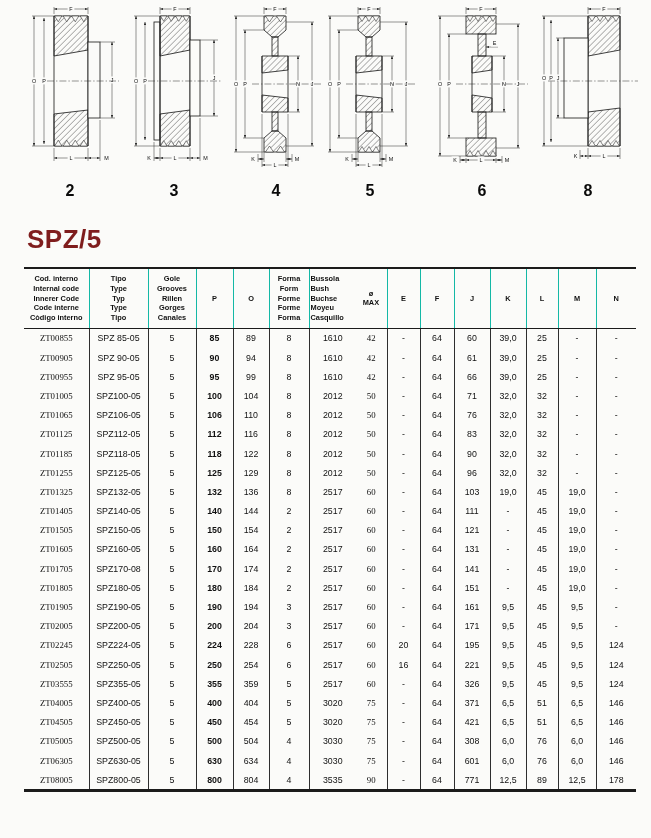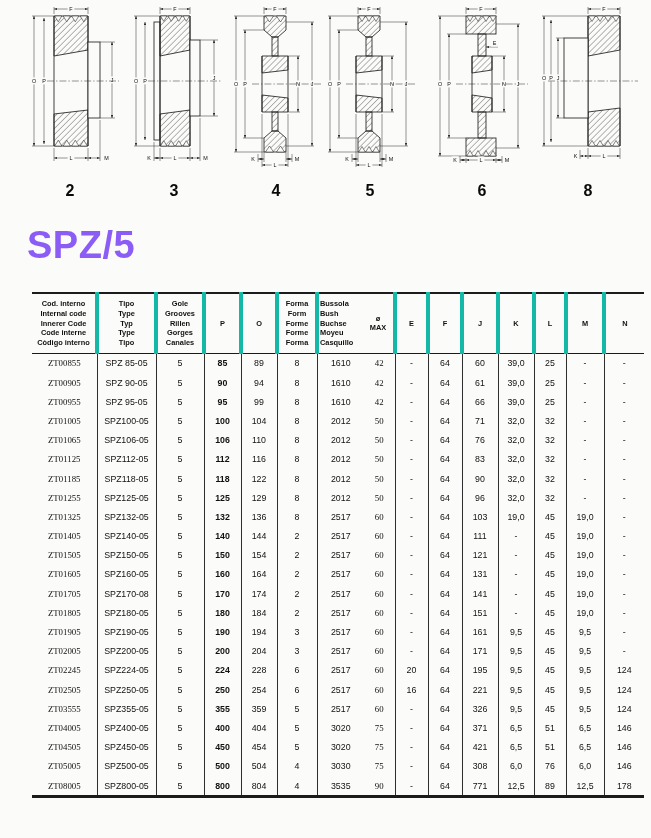--- a/index.html
+++ b/index.html
@@ -8,24 +8,24 @@
     font-family:"Liberation Sans",sans-serif;overflow:hidden;position:relative;
   }
   .diagrams{position:relative;height:208px;}
   .diagrams figure{position:absolute;top:4px;margin:0;width:104px;text-align:center;}
   .diagrams figcaption{margin-top:10px;font-size:16px;font-weight:bold;color:#0a0a0a;}
   .f2{left:18px;} .f3{left:122px;} .f4{left:224px;} .f5{left:318px;} .f6{left:430px;} .f8{left:536px;}
   svg .s{stroke:#1f1f1f;stroke-width:0.85;}
   svg .s2{stroke:#1f1f1f;stroke-width:0.55;}
   svg .d{stroke:#2a2a2a;stroke-width:0.5;}
   svg text{font-family:"Liberation Sans",sans-serif;font-size:5.4px;fill:#0d0d0d;}
-  h1{margin:16px 0 25px 27px;font-size:38px;letter-spacing:0.5px;color:#8b5cf6;}
-  table{margin-left:32px;width:612px;border-collapse:collapse;table-layout:fixed;
+  h1{margin:16px 0 12px 27px;font-size:26px;letter-spacing:0.5px;color:#7f1d1d;}
+  table{margin-left:24px;width:612px;border-collapse:collapse;table-layout:fixed;
         border-top:2px solid #1b1b1b;border-bottom:3px solid #1b1b1b;}
-  thead th{border-bottom:1.6px solid #1b1b1b;border-left:4px solid #14b8a6;
+  thead th{border-bottom:1.6px solid #1b1b1b;border-left:1px solid #14b8a6;
            font-size:7.4px;font-weight:bold;line-height:1.32;text-align:center;
            vertical-align:middle;padding:5px 1px;}
   thead th.first{border-left:none;}
   thead th span{white-space:pre-line;display:inline-block;}
   .bushwrap{display:flex;align-items:center;}
   .bushwrap .bush{width:47px;text-align:left;}
   .bushwrap .dmax{width:30px;text-align:center;}
   tbody td{border-left:1px solid #2e2e2e;font-size:8.8px;height:19.2px;
            text-align:center;vertical-align:middle;padding:0;}
   tbody td.c0,tbody td.c7{border-left:none;font-family:Liberation Serif, serif;}
@@ -822,20 +822,37 @@
         <td class="c7">75</td>
         <td class="c8">-</td>
         <td class="c9">64</td>
         <td class="c10">308</td>
         <td class="c11">6,0</td>
         <td class="c12">76</td>
         <td class="c13">6,0</td>
         <td class="c14">146</td>
       </tr>
       <tr>
+        <td class="c0">ZT06305</td>
+        <td class="c1">SPZ630-05</td>
+        <td class="c2">5</td>
+        <td class="c3">630</td>
+        <td class="c4">634</td>
+        <td class="c5">4</td>
+        <td class="c6">3030</td>
+        <td class="c7">75</td>
+        <td class="c8">-</td>
+        <td class="c9">64</td>
+        <td class="c10">601</td>
+        <td class="c11">6,0</td>
+        <td class="c12">76</td>
+        <td class="c13">6,0</td>
+        <td class="c14">146</td>
+      </tr>
+      <tr>
         <td class="c0">ZT08005</td>
         <td class="c1">SPZ800-05</td>
         <td class="c2">5</td>
         <td class="c3">800</td>
         <td class="c4">804</td>
         <td class="c5">4</td>
         <td class="c6">3535</td>
         <td class="c7">90</td>
         <td class="c8">-</td>
         <td class="c9">64</td>

